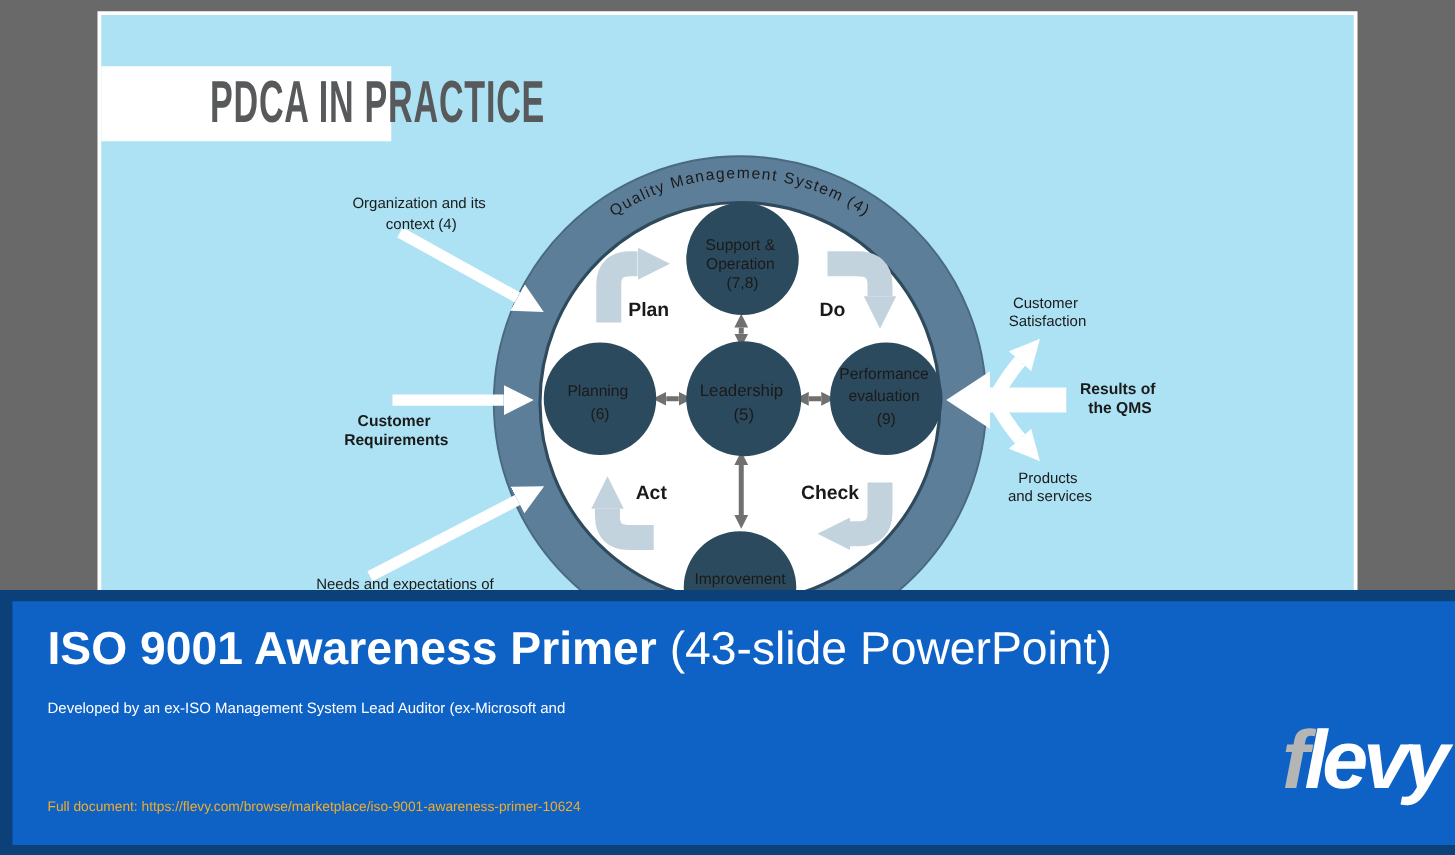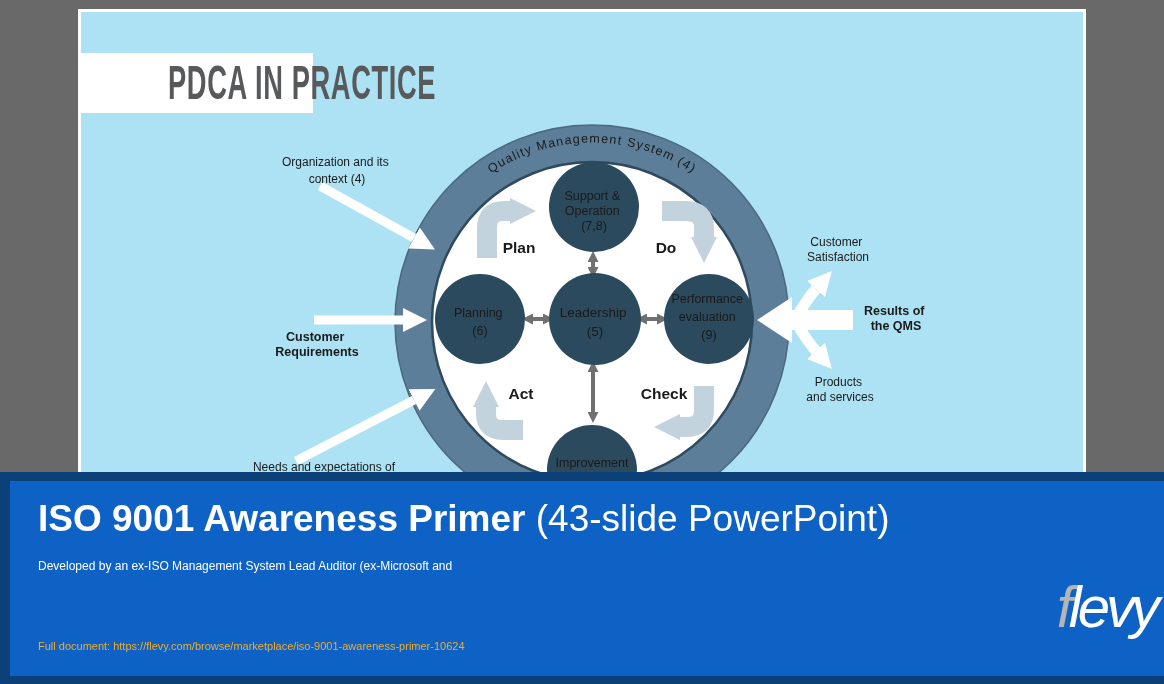--- a/index.html
+++ b/index.html
@@ -36,21 +36,21 @@
   }
   .banner-title .bold{font-weight:bold;}
   .banner-desc{
     position:absolute;left:38px;top:82px;font-size:12px;line-height:25.5px;color:#ffffff;
   }
   .banner-link{
     position:absolute;left:38px;top:168px;font-size:11px;color:#EFAD2D;white-space:nowrap;
   }
   .logo{
     position:absolute;right:8px;top:96px;
-    font-size:58px;line-height:78px;font-weight:normal;font-style:italic;
+    font-size:66px;line-height:78px;font-weight:bold;font-style:italic;
     letter-spacing:-4px;white-space:nowrap;
   }
   .logo .logo-f{color:#B5B5B5;}
   .logo .logo-rest{color:#ffffff;}
 </style>
 </head>
 <body>
 
 <div class="slide">
   <div class="slide-bg"></div>

